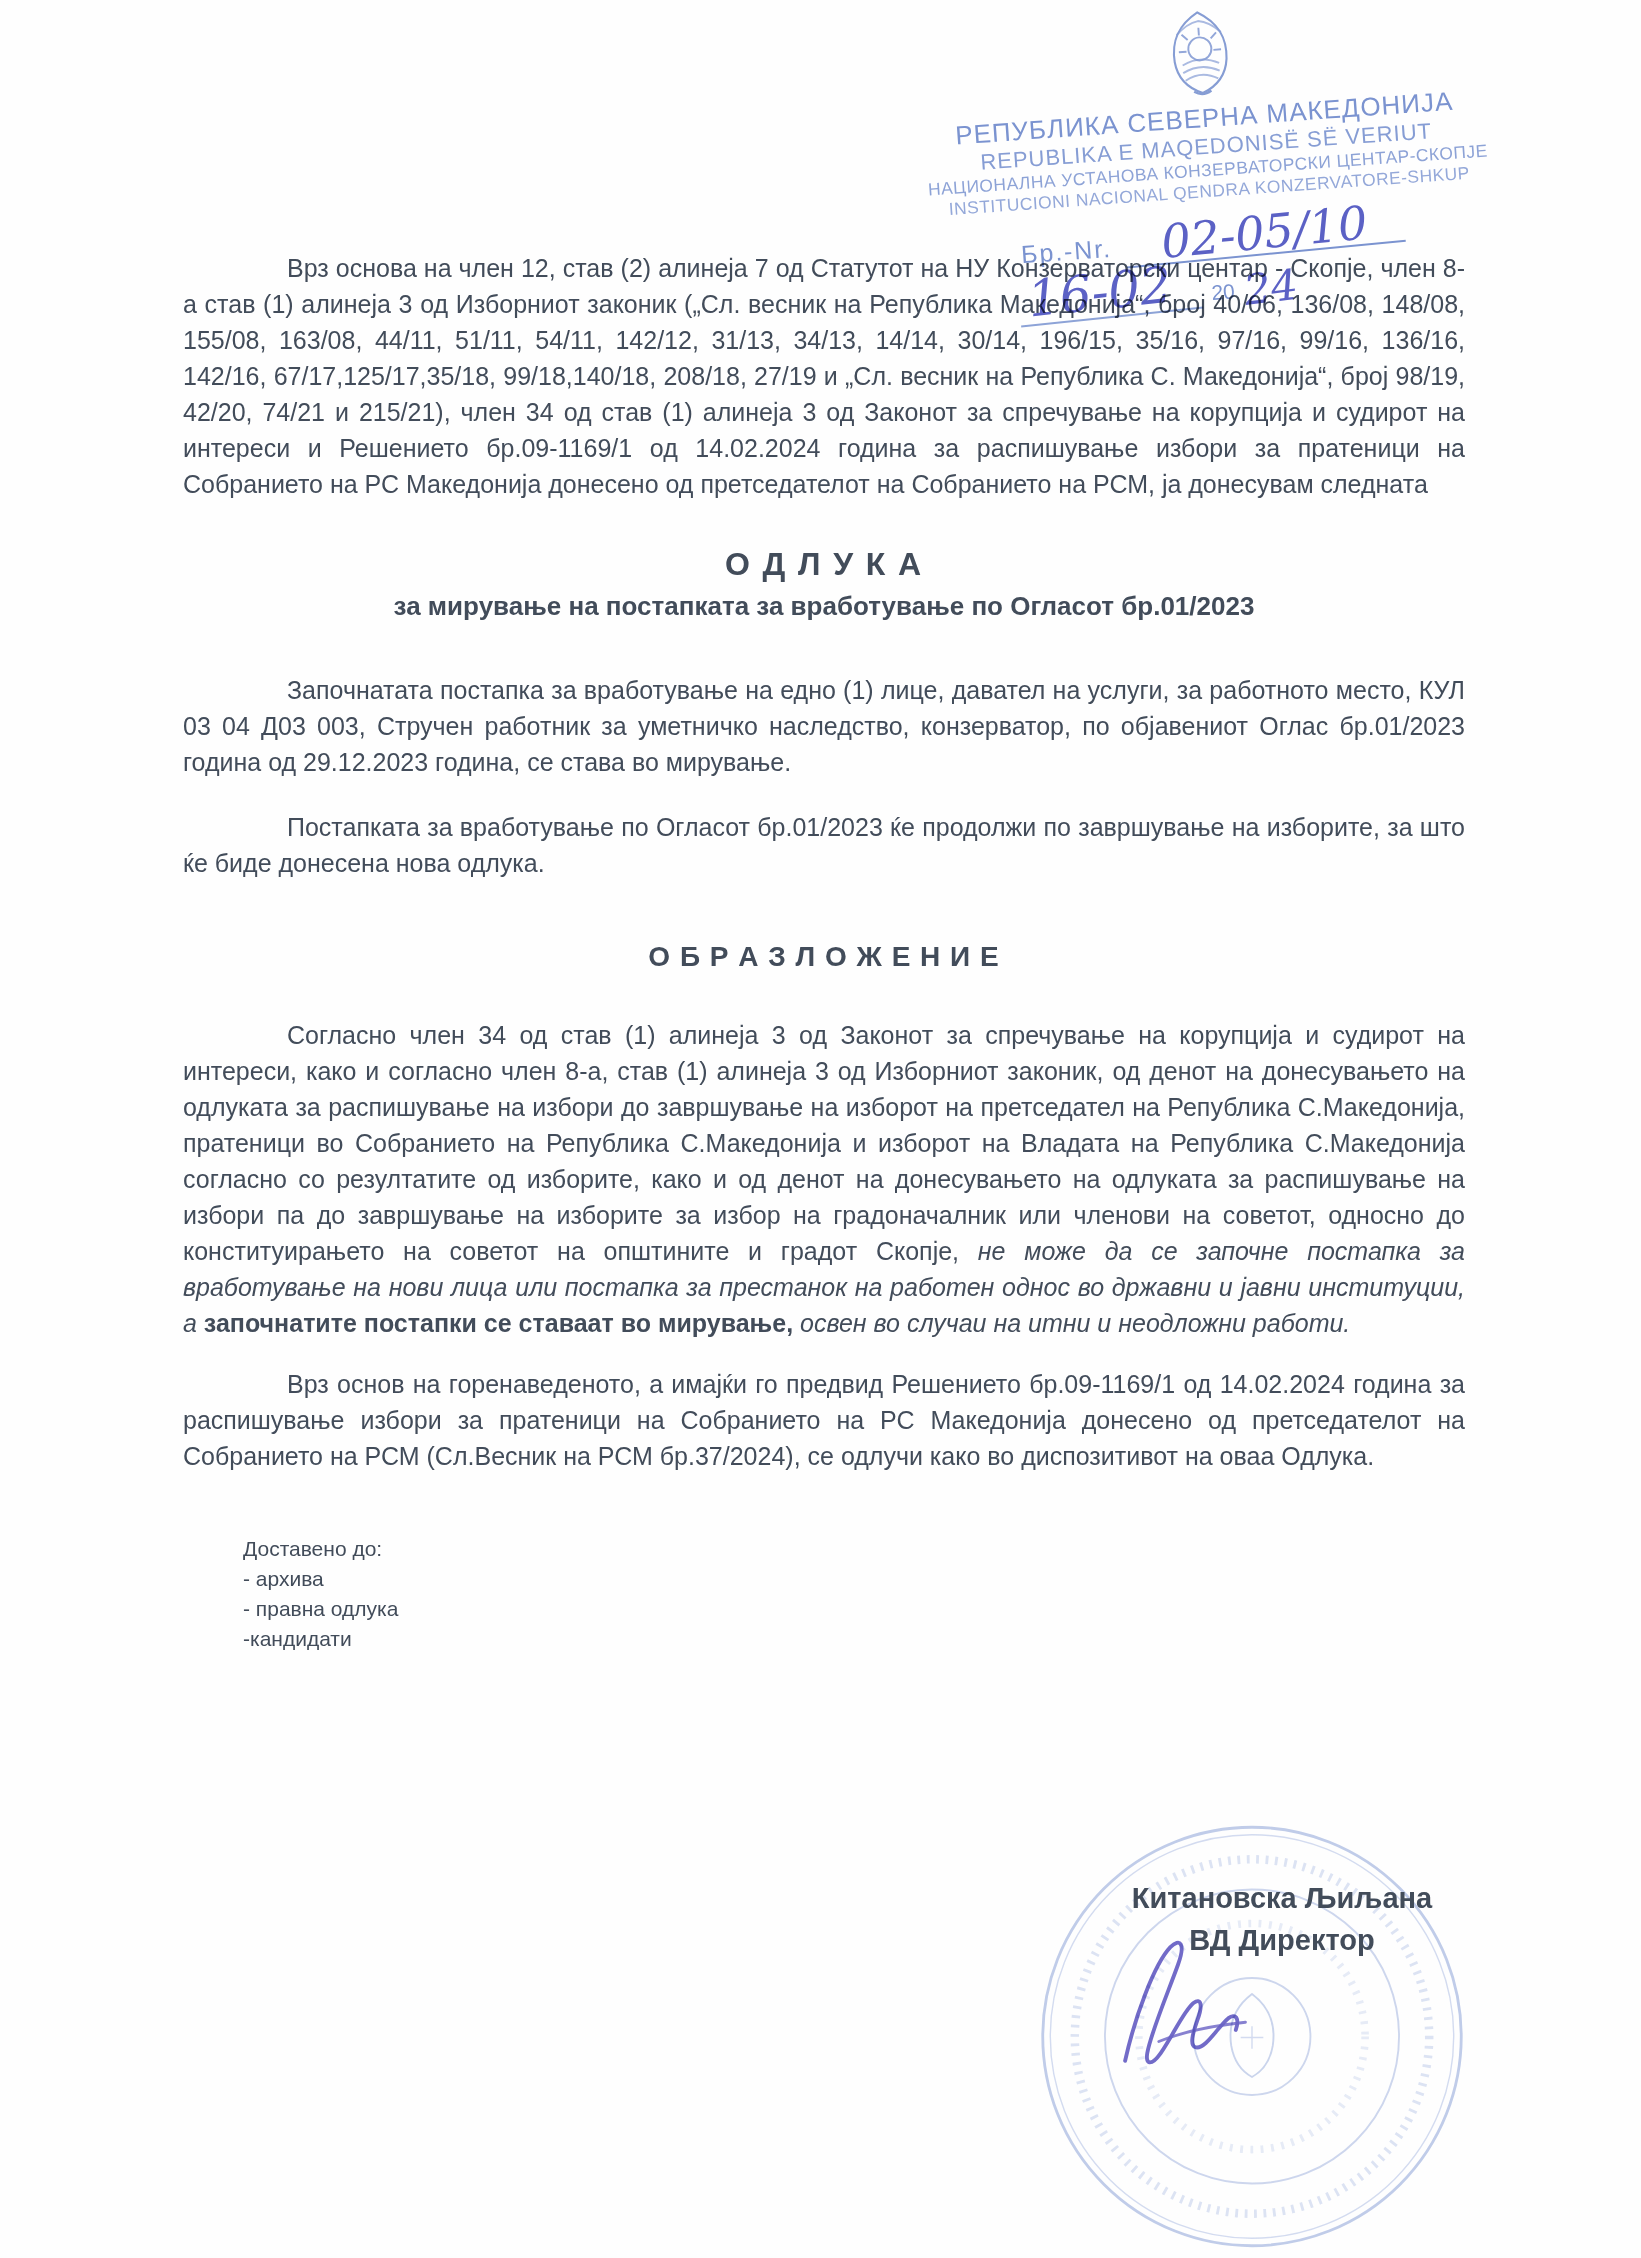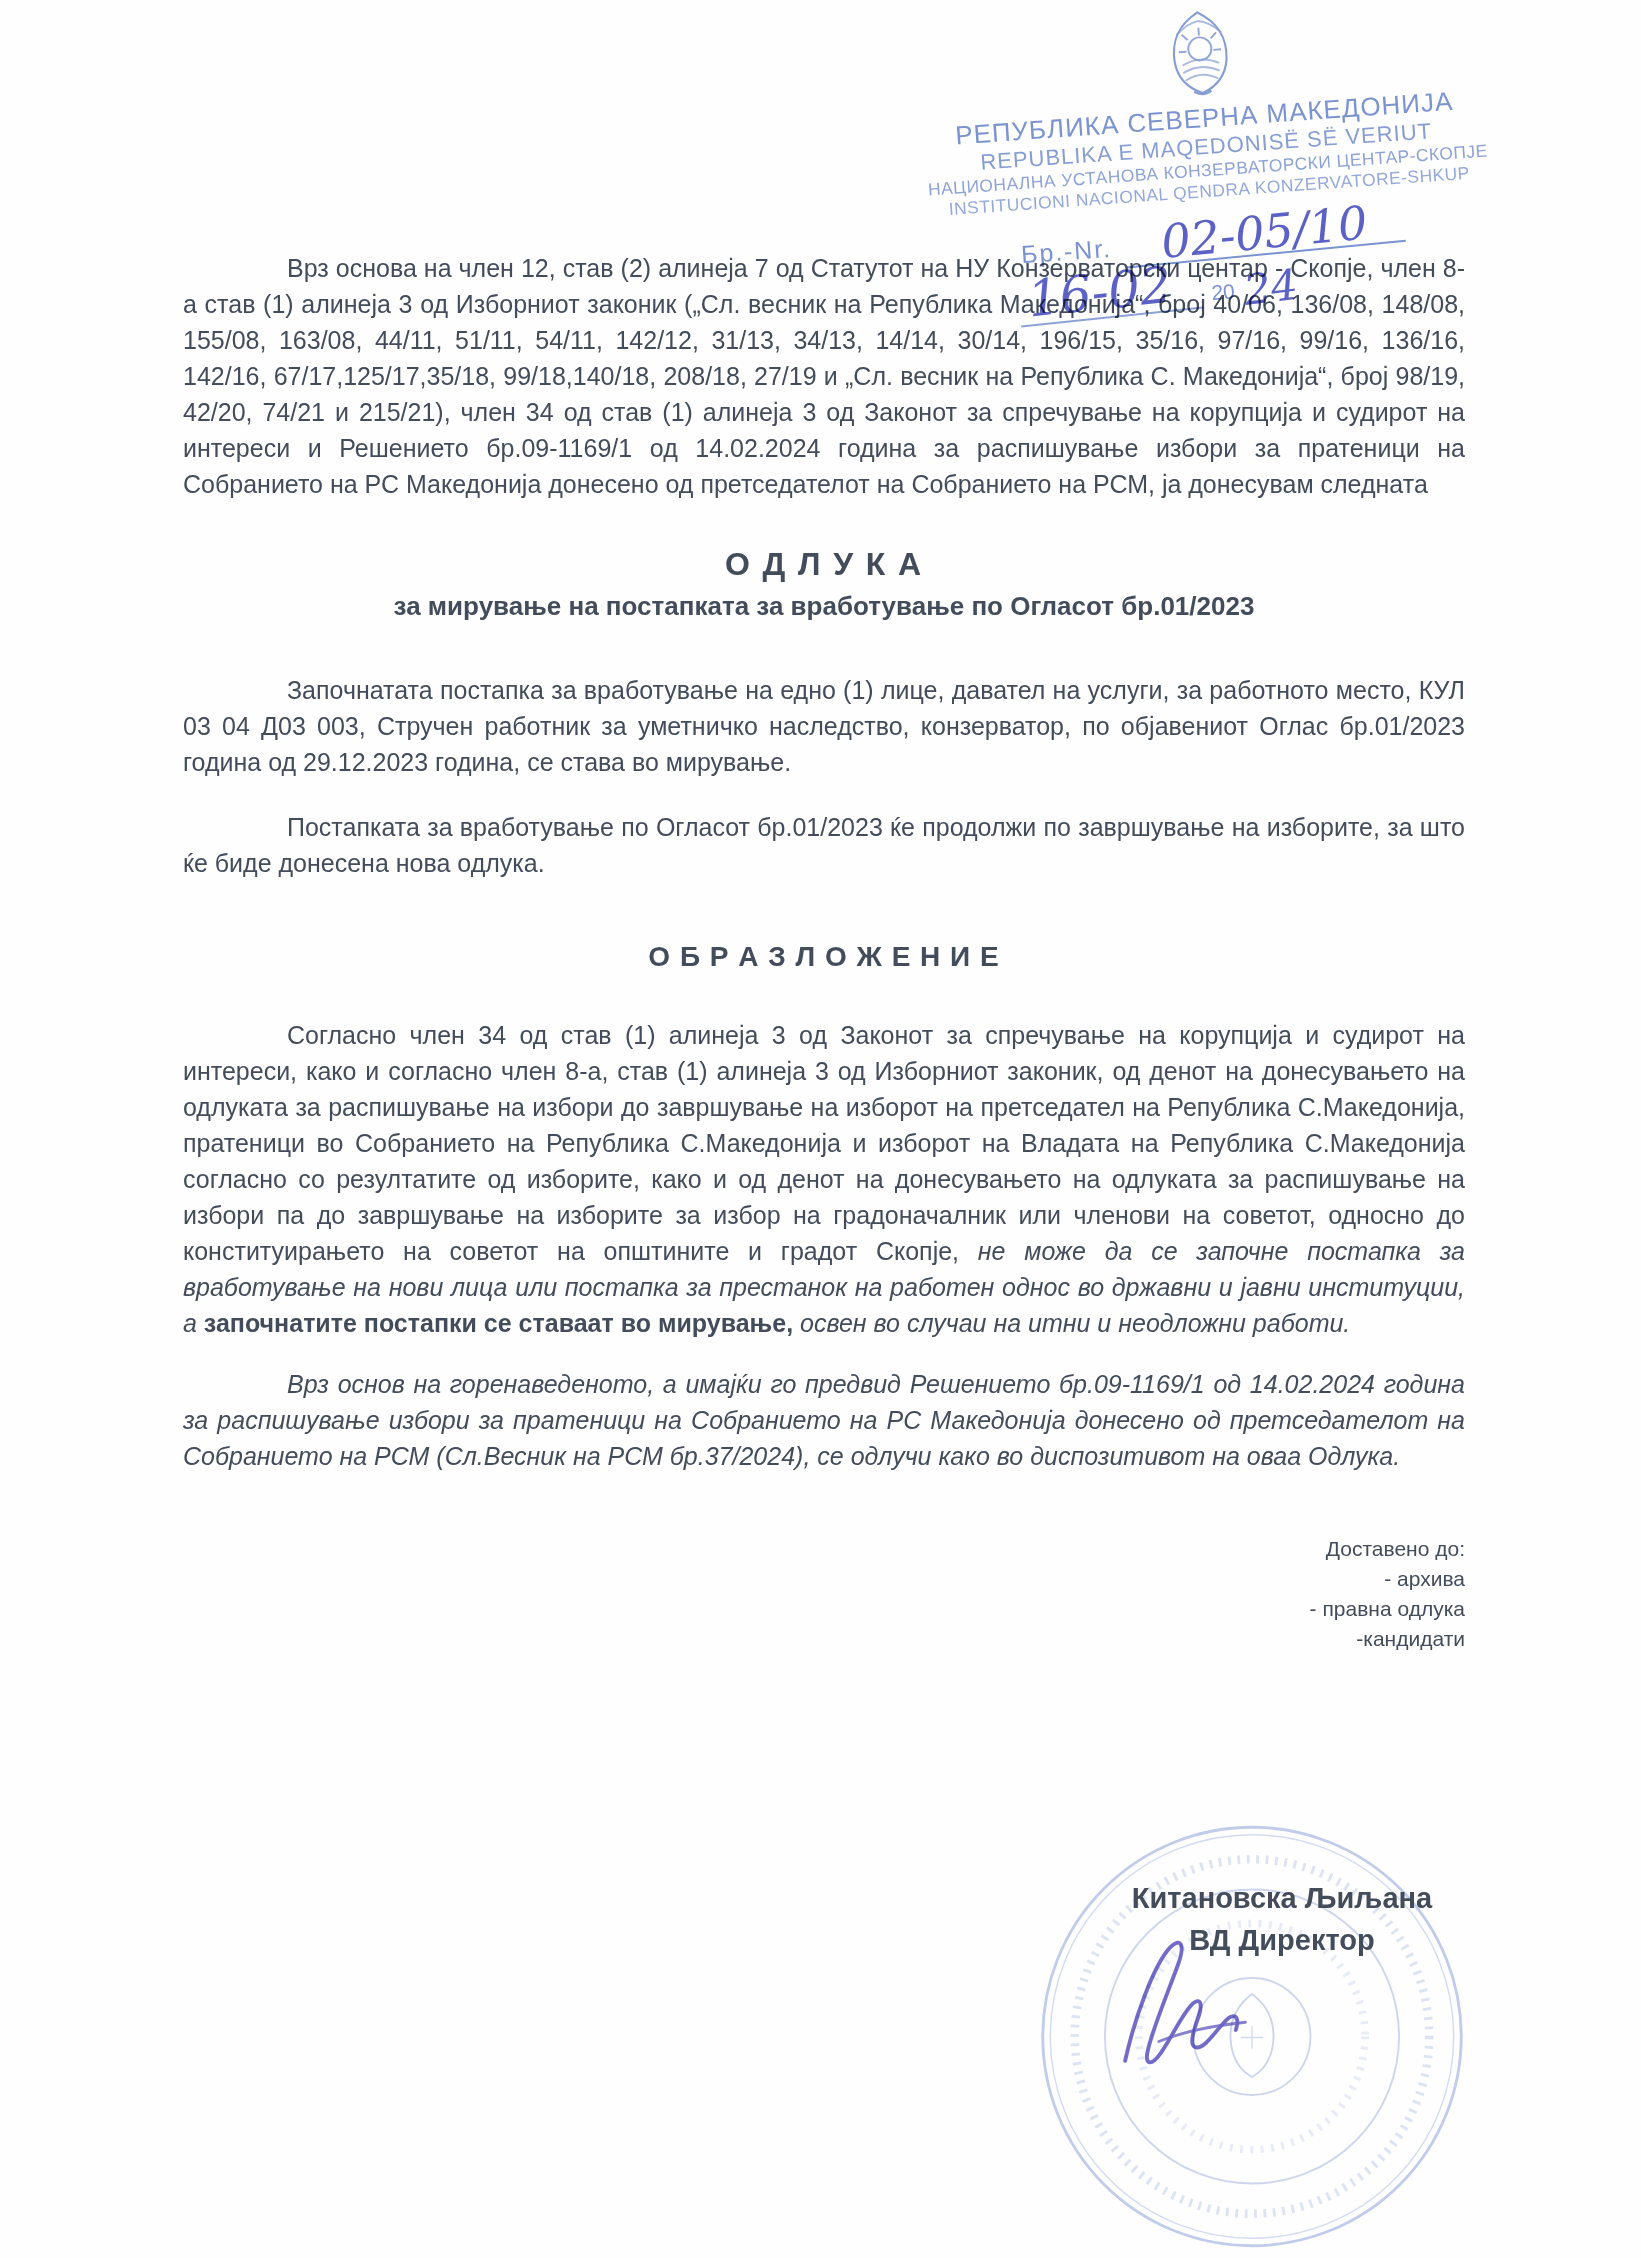--- a/index.html
+++ b/index.html
@@ -17,26 +17,26 @@
     font-size:25px;line-height:36px;text-align:justify;
   }
   .doc-body p{margin:0;text-indent:104px;}
   .center{text-align:center;text-indent:0 !important;}
   .decision-title{font-weight:bold;font-size:32px;margin-top:44px !important;letter-spacing:1.9px;}
   .decision-subtitle{font-weight:bold;font-size:26px;margin-top:5.8px !important;}
   .p2{margin-top:48px !important;}
   .p3{margin-top:29px !important;}
   .rationale{font-weight:bold;font-size:28px;margin-top:58px !important;letter-spacing:1px;}
   .p4{margin-top:42px !important;}
-  .p5{margin-top:25px !important;font-style:italic;}
+  .p5{margin-top:25px !important;}
   .p6{margin-top:39px !important;}
   .it{font-style:italic;}
   .bit{font-weight:bold;}
   
-  .distribution{margin-top:60px;margin-left:60px;font-size:21px;line-height:30px;text-align:right;}
+  .distribution{margin-top:60px;margin-left:60px;font-size:21px;line-height:30px;text-align:left;}
   .distribution div{text-indent:0;}
   
   .stamp{
     position:absolute;left:898px;top:5.8px;width:618px;
     transform:rotate(-4deg);
     color:#7b94d1;
     text-align:center;
     mix-blend-mode:multiply;
   }
   .stamp .arms{display:block;margin:0 auto 3.9px auto;opacity:.9;}

